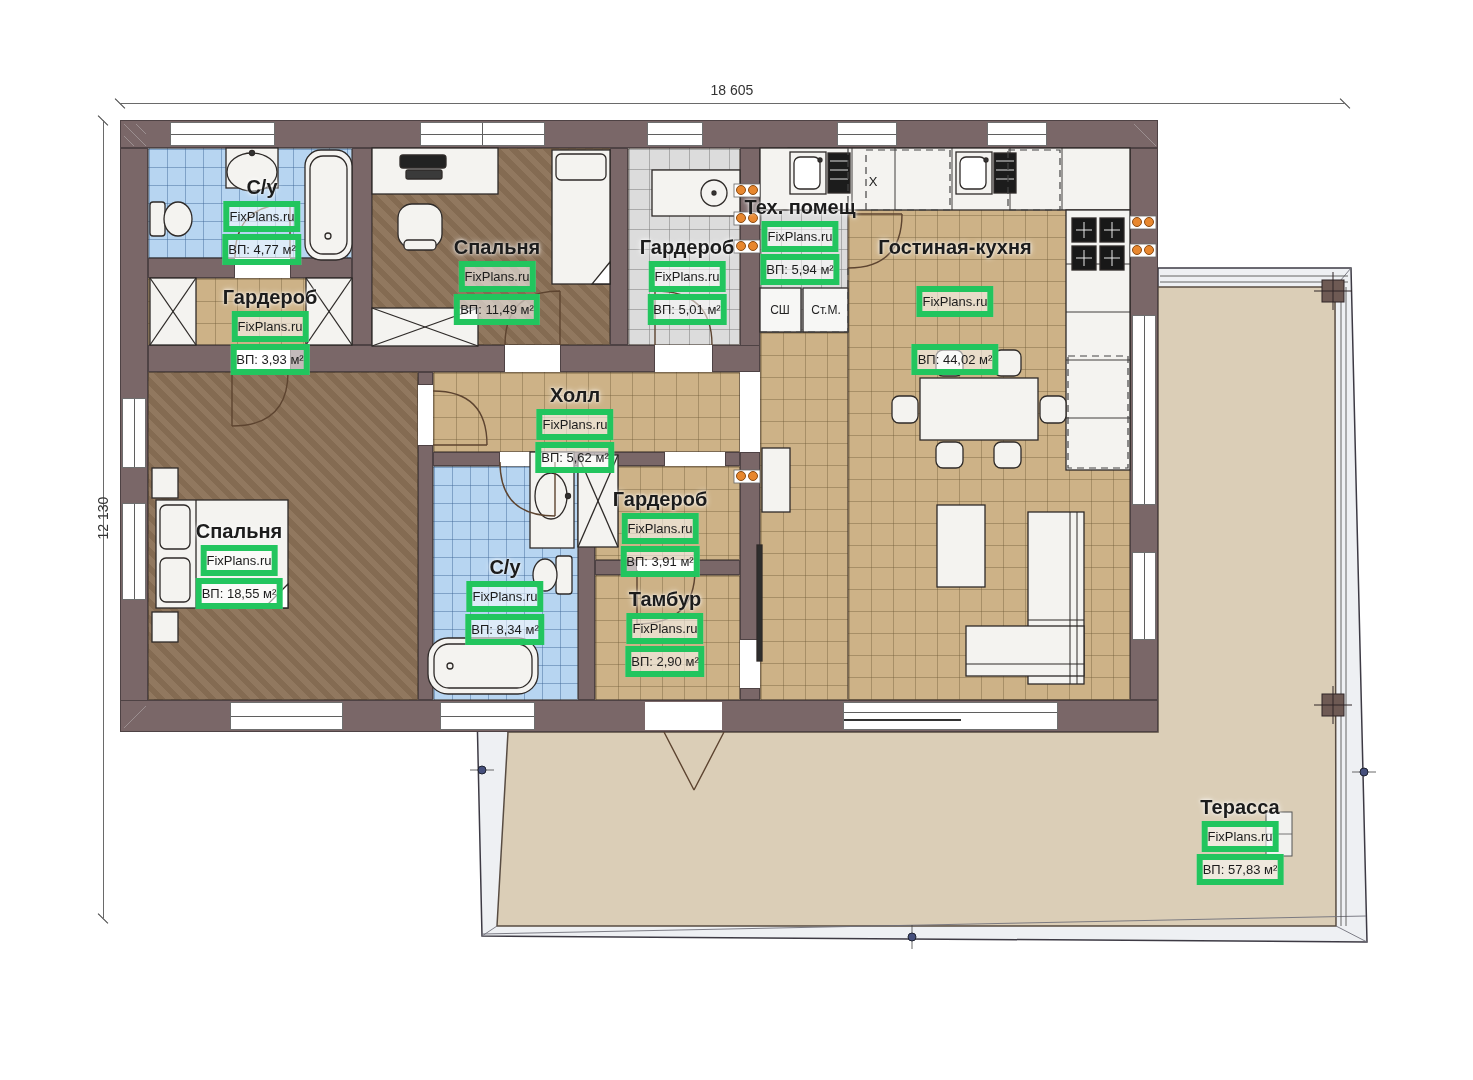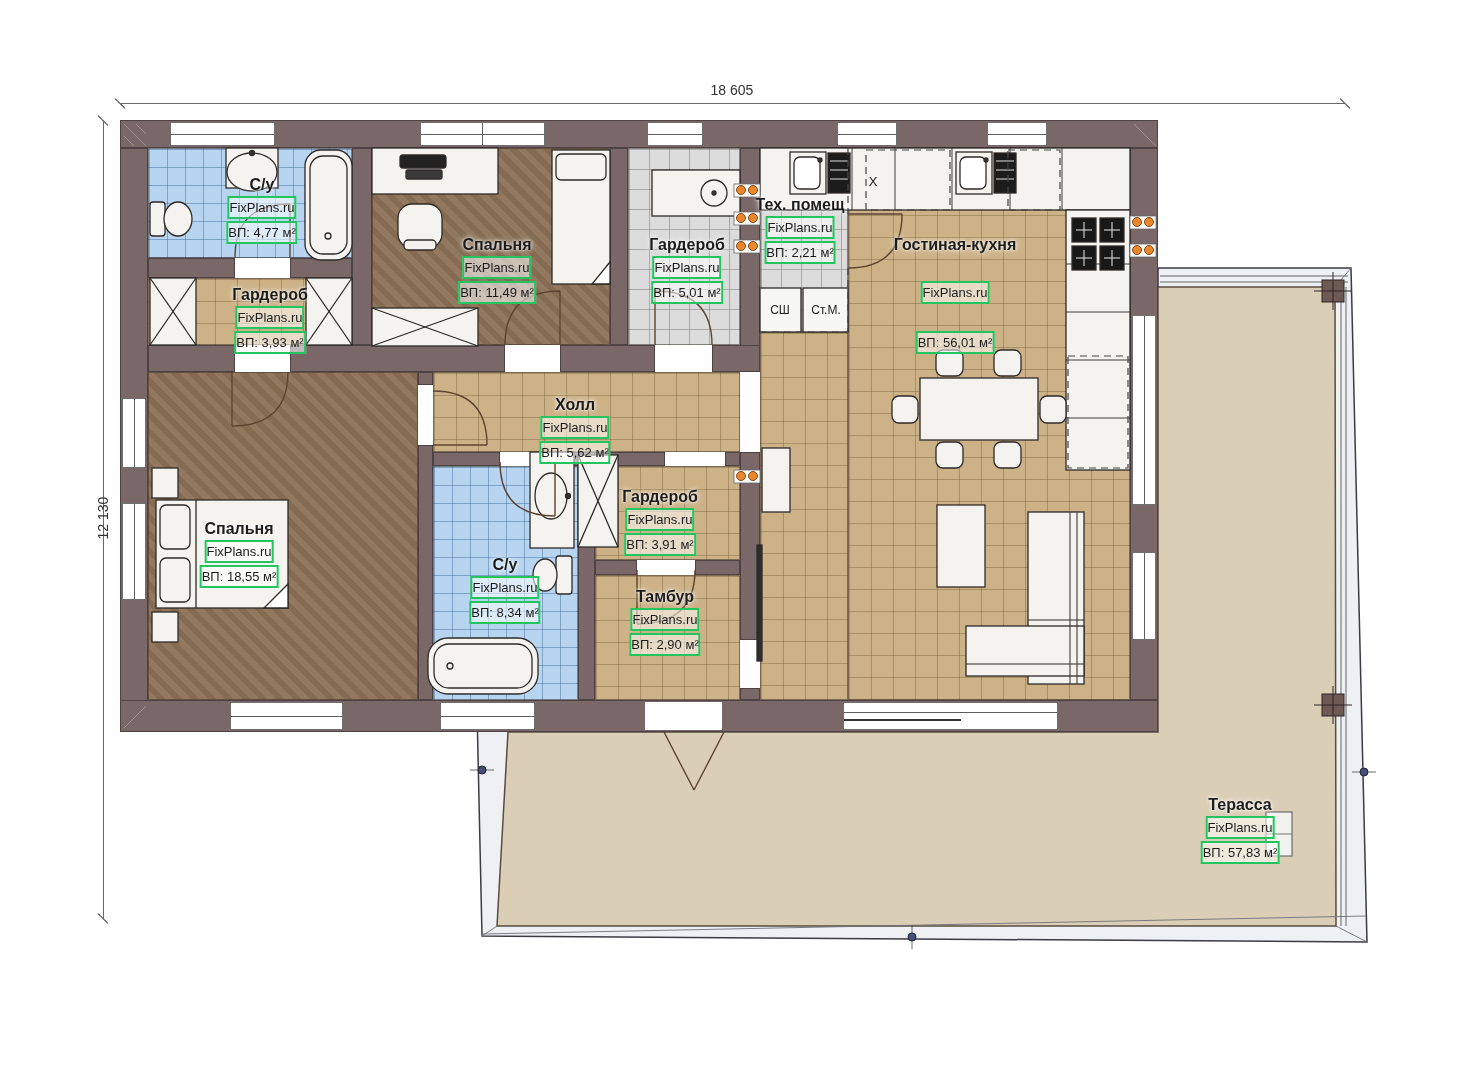--- a/index.html
+++ b/index.html
@@ -30,23 +30,23 @@
   .win-h2{background-image:linear-gradient(#5f5f5f,#5f5f5f),linear-gradient(#5f5f5f,#5f5f5f);
          background-size:100% 1px,1px 100%;background-position:0 50%,50% 0;background-repeat:no-repeat;}
   .win-v{background-image:linear-gradient(#5f5f5f,#5f5f5f);background-size:1px 100%;
          background-position:50% 0;background-repeat:no-repeat;}
   .slide{background-image:linear-gradient(#5f5f5f,#5f5f5f),linear-gradient(#333,#333);
          background-size:100% 1px,55% 2px;background-position:0 35%,0 65%;background-repeat:no-repeat;}
   .opening{position:absolute;background:#fff;}
   
   .room-label{position:absolute;transform:translateX(-50%);display:flex;flex-direction:column;
       align-items:center;gap:2px;color:#1c1c1c;z-index:40;}
-  .room-label .rname{font-weight:bold;font-size:16px;white-space:nowrap;
+  .room-label .rname{font-weight:bold;font-size:20px;white-space:nowrap;
       text-shadow:0 0 3px rgba(255,255,255,.95),0 0 6px rgba(255,255,255,.8);}
-  .room-label .box{border:2px solid #22c55e;background:rgba(255,255,255,.55);
+  .room-label .box{border:6px solid #22c55e;background:rgba(255,255,255,.55);
       padding:1px 0;font-size:13px;white-space:nowrap;line-height:17px;}
   
   .dim-line-h{position:absolute;border-top:1px solid #6a6a6a;}
   .dim-line-v{position:absolute;border-left:1px solid #6a6a6a;}
   .tick{position:absolute;width:14px;height:0;border-top:1.6px solid #444;transform:rotate(45deg);}
   .dim-label{position:absolute;font-size:14px;color:#333;text-align:center;}
   svg{position:absolute;left:0;top:0;}
 </style>
 </head>
 <body>
@@ -372,28 +372,28 @@
     <div class="box">ВП: 11,49 м²</div>
   </div>
   <div class="room-label" style="left:687px;top:236px;">
     <div class="rname">Гардероб</div>
     <div class="box">FixPlans.ru</div>
     <div class="box">ВП: 5,01 м²</div>
   </div>
   <div class="room-label" style="left:800px;top:196px;">
     <div class="rname">Тех. помещ</div>
     <div class="box">FixPlans.ru</div>
-    <div class="box">ВП: 2,21 м²</div>
+    <div class="box">ВП: 5,94 м²</div>
   </div>
   <div class="room-label" style="left:955px;top:236px;gap:27px;">
     <div class="rname">Гостиная-кухня</div>
     <div class="box">FixPlans.ru</div>
-    <div class="box">ВП: 56,01 м²</div>
-  </div>
-  <div class="room-label" style="left:575px;top:396px;">
+    <div class="box">ВП: 44,02 м²</div>
+  </div>
+  <div class="room-label" style="left:575px;top:384px;">
     <div class="rname">Холл</div>
     <div class="box">FixPlans.ru</div>
     <div class="box">ВП: 5,62 м²</div>
   </div>
   <div class="room-label" style="left:660px;top:488px;">
     <div class="rname">Гардероб</div>
     <div class="box">FixPlans.ru</div>
     <div class="box">ВП: 3,91 м²</div>
   </div>
   <div class="room-label" style="left:239px;top:520px;">

